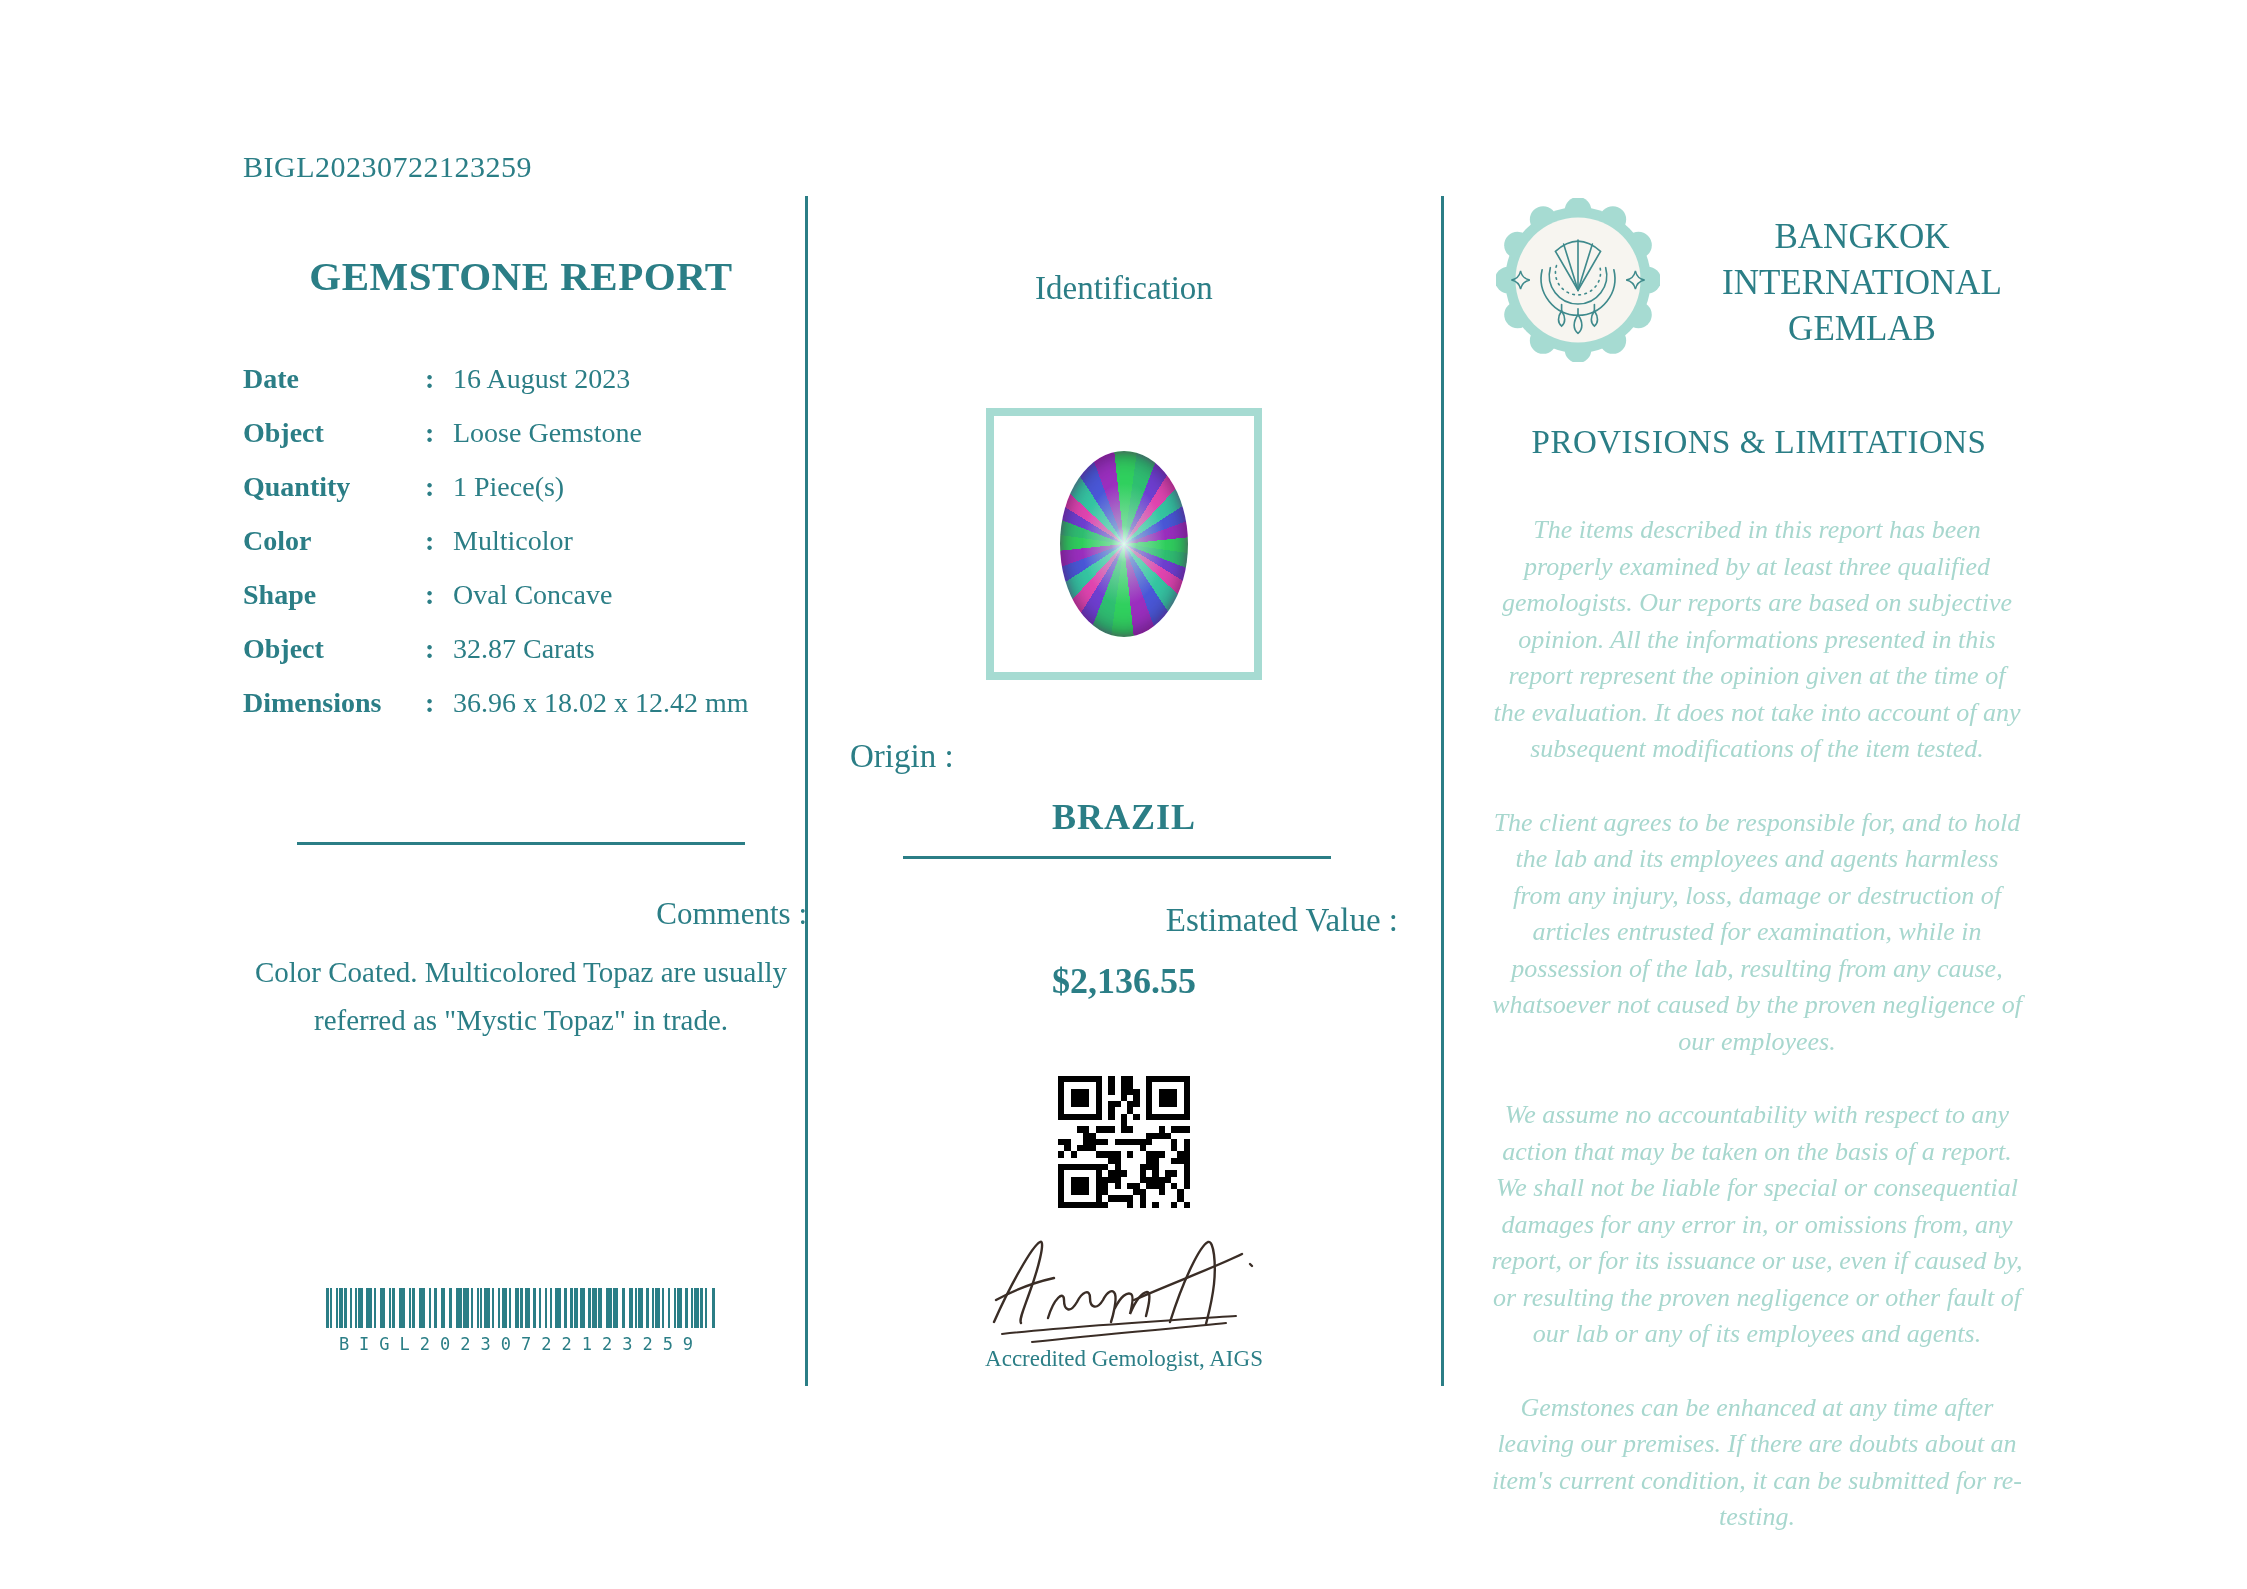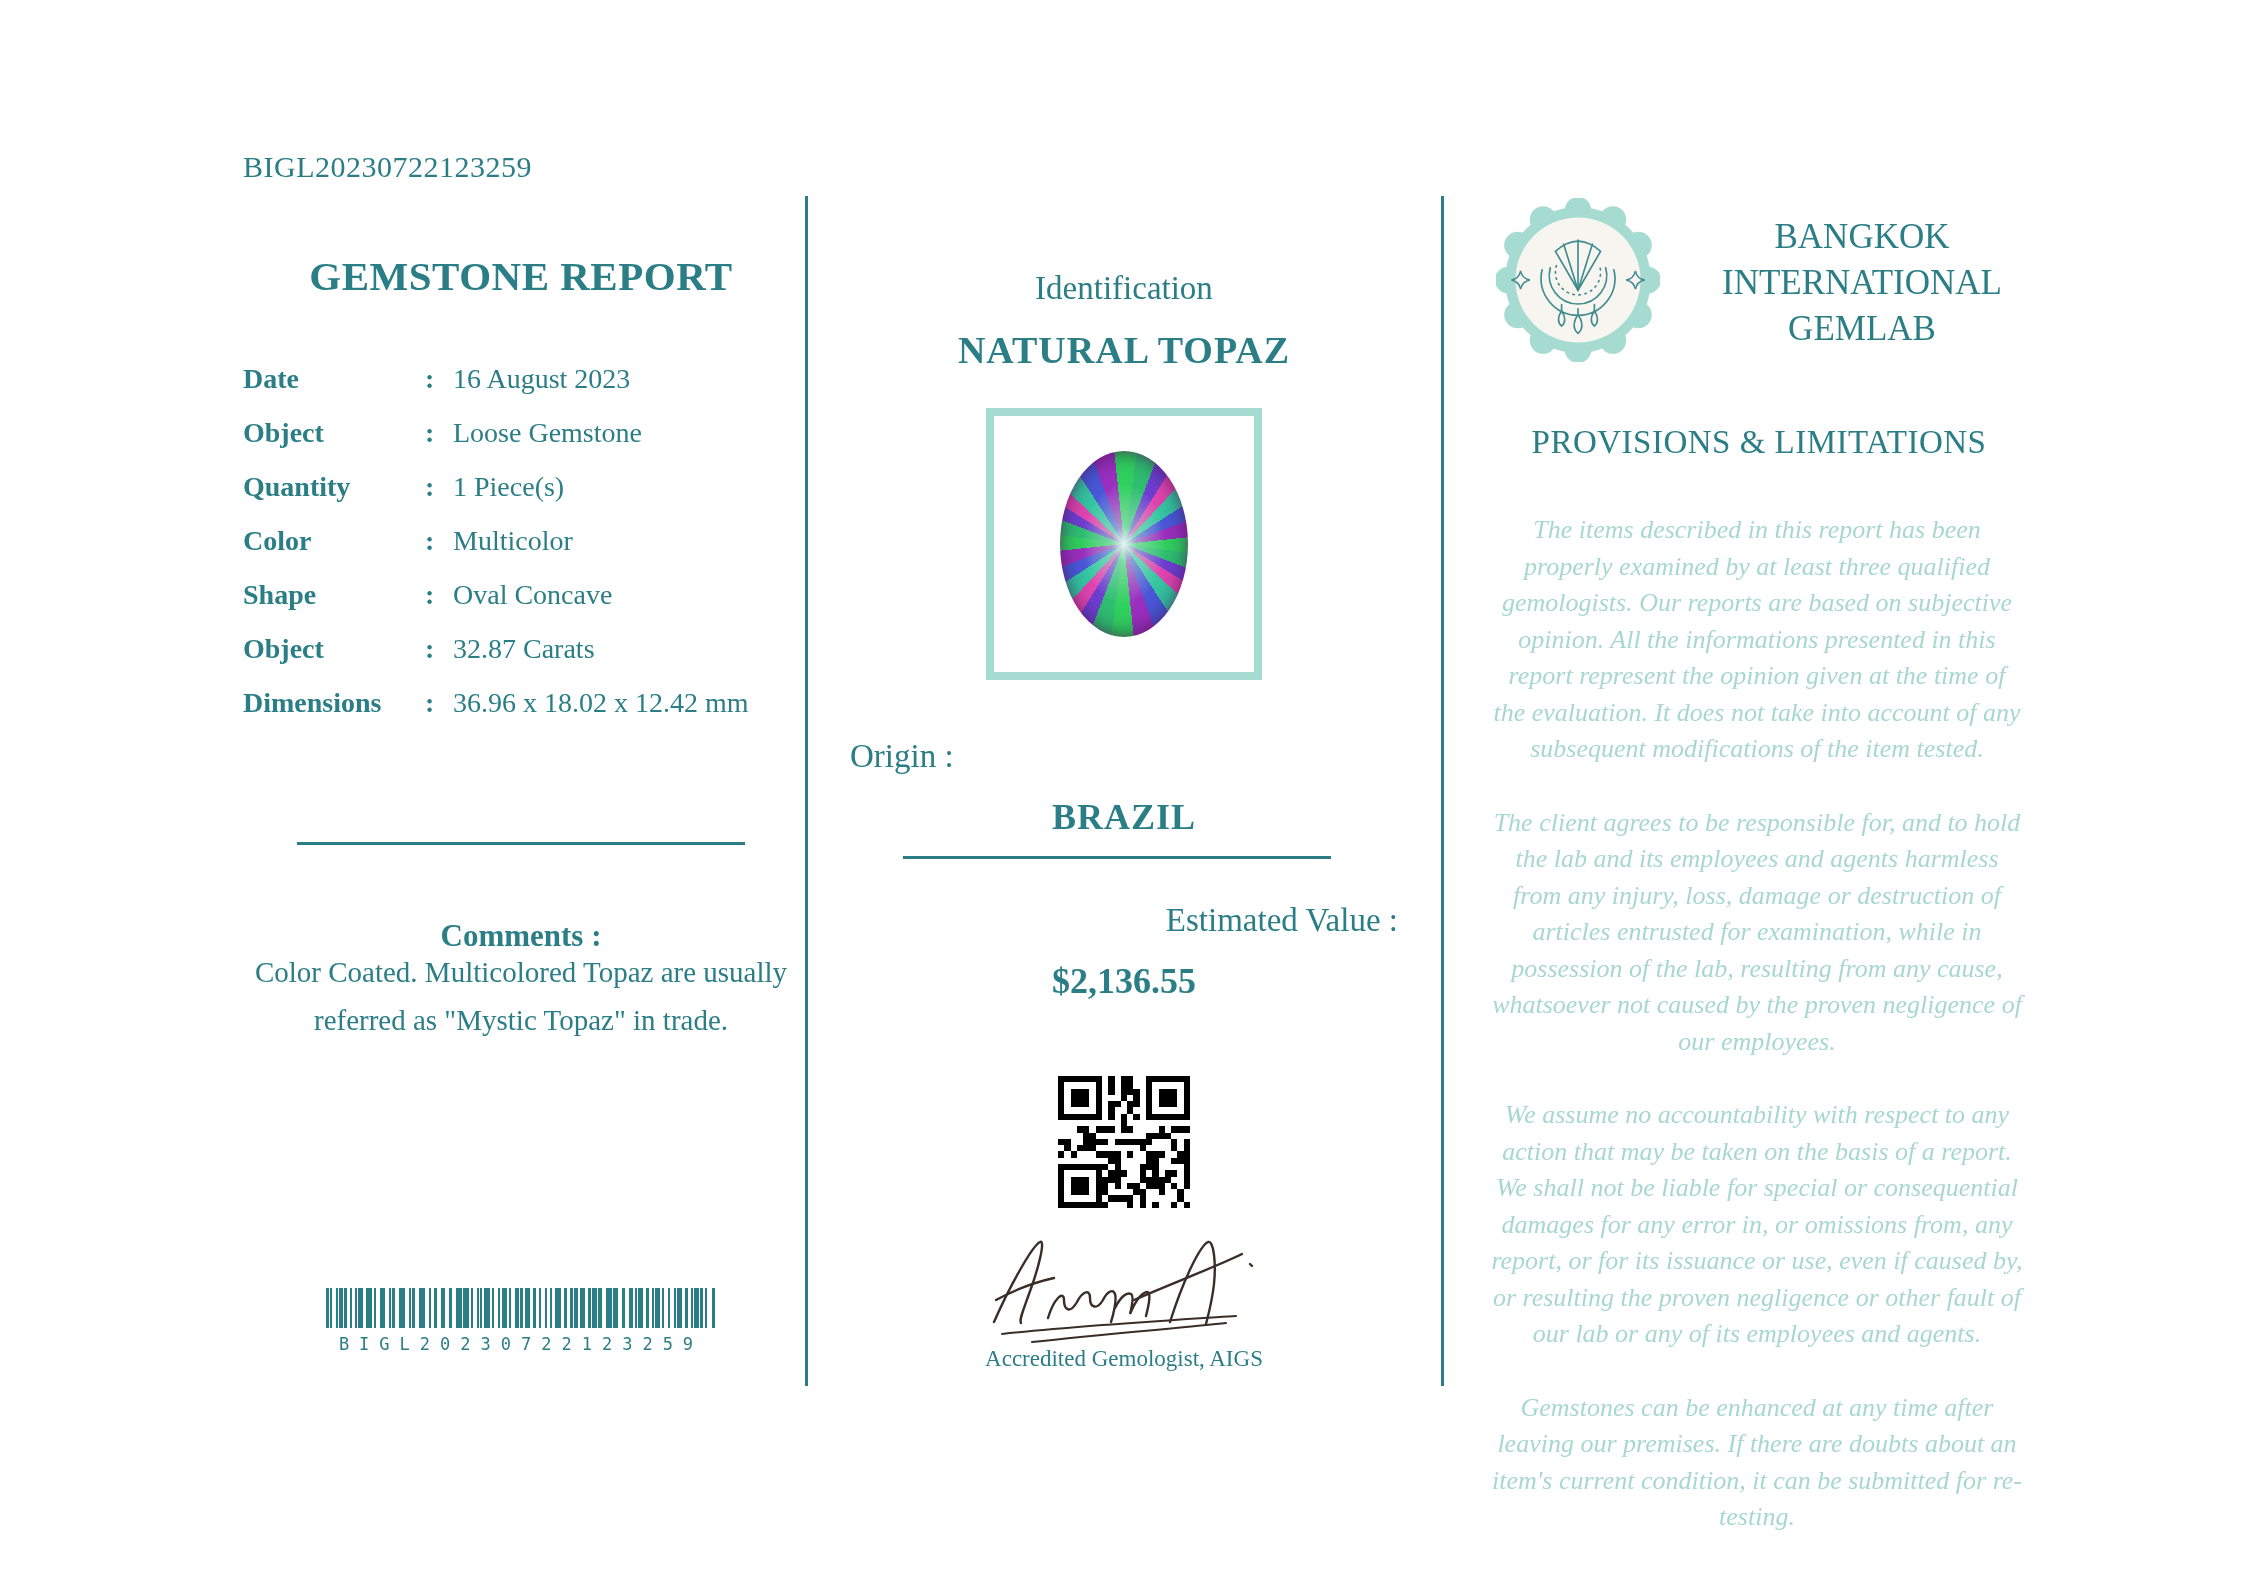--- a/index.html
+++ b/index.html
@@ -17,21 +17,21 @@
   .report-number { position:absolute; left:243px; top:150px; font-size:30px; color:#2b7e86; letter-spacing:0.5px; }
   .col { position:absolute; top:0; height:100%; }
   .col1 { left:235px; width:572px; }
   .col1 .title { position:absolute; top:252px; width:100%; text-align:center; font-size:41px; font-weight:bold; color:#2b7e86; letter-spacing:0.5px; }
   .attrs { position:absolute; top:364px; left:8px; right:0; }
   .attr-row { display:flex; line-height:30px; margin-bottom:24px; font-size:28px; color:#2b7e86; }
   .attr-row .lbl { width:182px; font-weight:bold; }
   .attr-row .colon { width:28px; font-weight:bold; text-align:left; }
   .attr-row .val { flex:1; }
   .hline1 { position:absolute; top:842px; left:62px; width:448px; height:3px; background:#2b7e86; }
-  .comments-h { position:absolute; top:896px; width:100%; text-align:center; font-size:31px; font-weight:bold; color:#2b7e86;margin-top:22px; }
+  .comments-h { position:absolute; top:896px; width:100%; text-align:right; font-size:31px; font-weight:normal; color:#2b7e86; }
   .comments-t { position:absolute; top:948px; left:2px; right:2px; text-align:center; font-size:29px; line-height:48px; color:#2b7e86; }
   .barcode-wrap { position:absolute; top:1288px; left:91px; width:390px; text-align:center; }
   .barcode-text { font-family:"DejaVu Sans Mono","Liberation Mono",monospace; font-size:17px; letter-spacing:10px; color:#2b7e86; margin-top:2px; white-space:nowrap; }
 
   
   .col2 { left:850px; width:548px; }
   .ident-h { position:absolute; top:256px; width:100%; text-align:center; font-size:33px; color:#2b7e86;margin-top:14px; }
   .species { position:absolute; top:328px; width:100%; text-align:center; font-size:38px; font-weight:bold; color:#2b7e86; letter-spacing:1px; }
   .gembox { position:absolute; top:408px; left:136px; width:276px; height:272px; border:8px solid #a6dbd2; background:#ffffff; display:flex; align-items:center; justify-content:center; }
   .gem {
@@ -183,21 +183,20 @@
           <rect x="374" y="0" width="3" height="40" fill="#2b7e86"></rect>
           <rect x="379" y="0" width="2" height="40" fill="#2b7e86"></rect>
           <rect x="386" y="0" width="3" height="40" fill="#2b7e86"></rect>
         </svg>
       <div class="barcode-text">BIGL20230722123259</div>
     </div>
   </section>
 
   <section class="col col2">
     <div class="ident-h">Identification</div>
-    <div class="species">NATURAL TOPAZ</div>
 
     <div class="gembox">
       <div class="gem"></div>
     </div>
 
     <div class="origin-h">Origin :</div>
     <div class="origin-v">BRAZIL</div>
     <div class="hline2"></div>
     <div class="value-h">Estimated Value :</div>
     <div class="value-v">$2,136.55</div>

